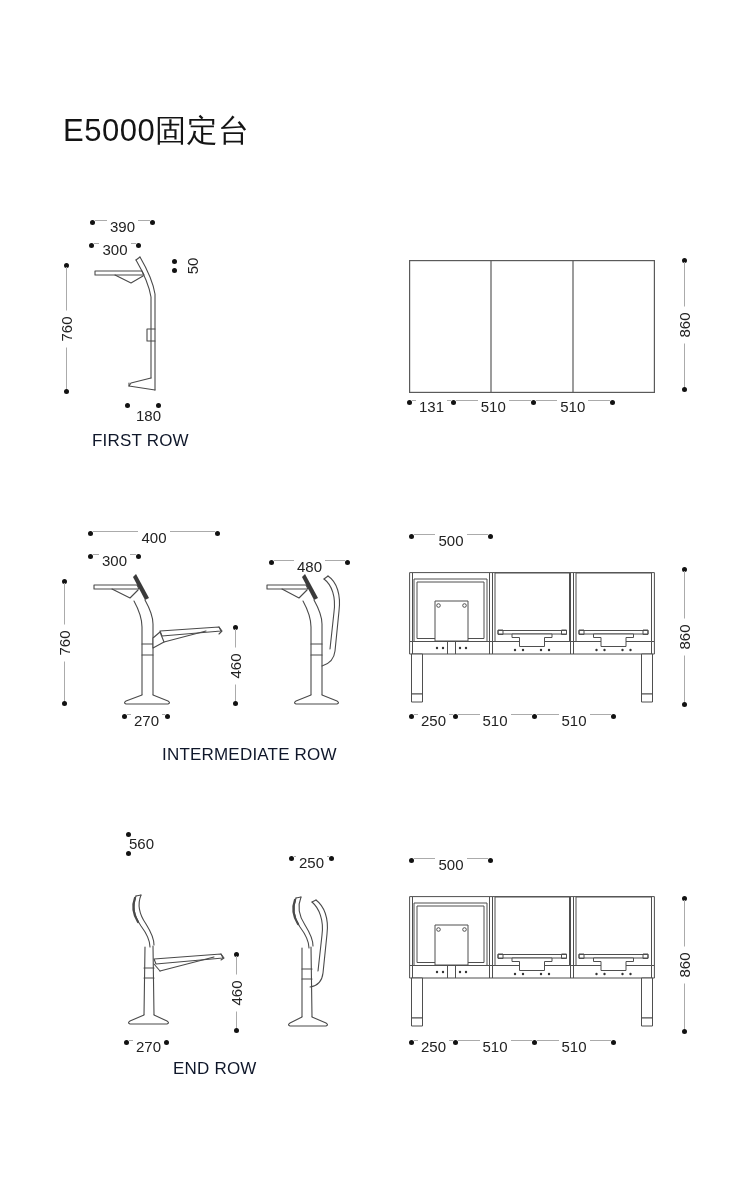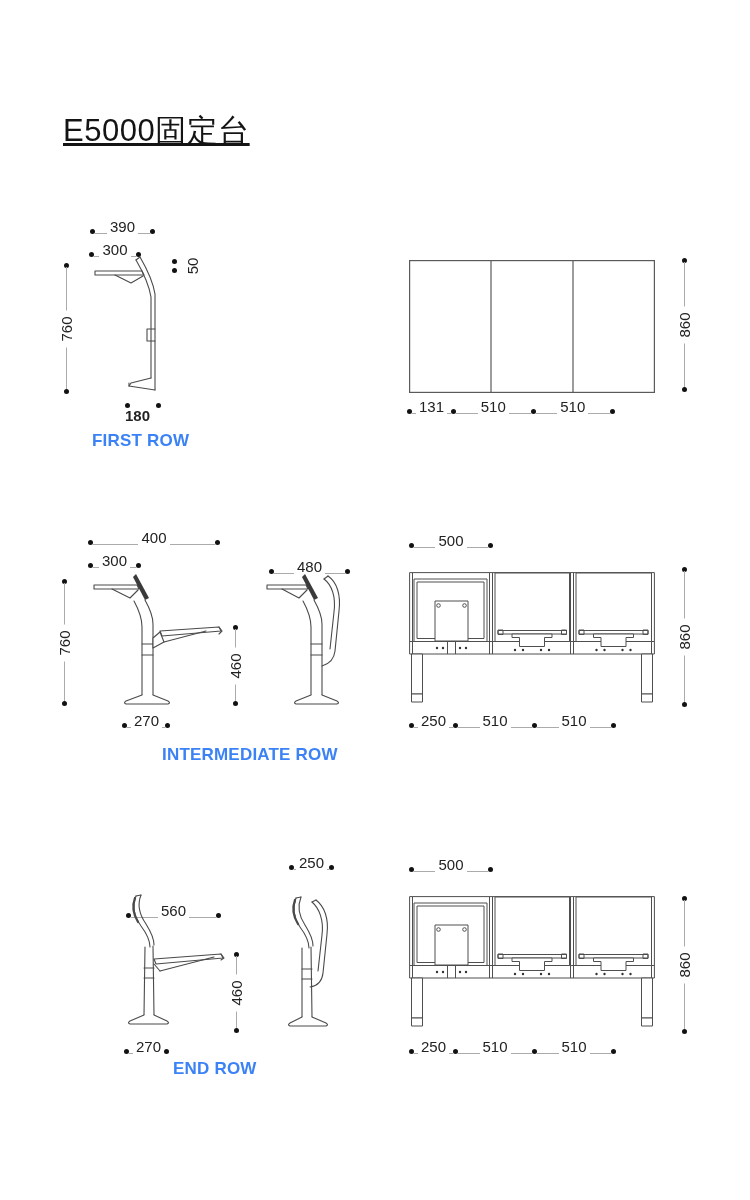--- a/index.html
+++ b/index.html
@@ -1,34 +1,34 @@
 <!DOCTYPE html>
 <html><head>
 <meta charset="utf-8">
 <style>
   html,body{margin:0;padding:0;background:#fff;}
   .page{position:relative;width:750px;height:1200px;background:#fff;overflow:hidden;
         font-family:"Liberation Sans","DejaVu Sans",sans-serif;color:#222;}
   .abs{position:absolute;}
   .page-title{position:absolute;left:63px;top:110px;font-size:31px;font-weight:400;
-              color:#141414;letter-spacing:0.5px;white-space:nowrap;text-decoration:underline;}
-  .row-label{position:absolute;font-size:17px;font-weight:700;color:#3b82f6;
+              color:#141414;letter-spacing:0.5px;white-space:nowrap;}
+  .row-label{position:absolute;font-size:17px;font-weight:400;color:#0f172a;
              letter-spacing:0.2px;white-space:nowrap;}
   
-  .dim-h{position:absolute;display:flex;align-items:flex-end;height:14px;}
+  .dim-h{position:absolute;display:flex;align-items:flex-start;height:14px;}
   .dot{width:5px;height:5px;border-radius:50%;background:#121212;flex:0 0 5px;}
   .seg{height:1px;background:#ababab;}
   .seg.grow{flex:1 1 auto;}
   .seg.tiny{flex:0 0 4px;}
   .seg.none{flex:1 1 auto;background:transparent;}
   .dim-label{font-size:15px;line-height:14px;color:#222;padding:0 3px;white-space:nowrap;}
   
   .dim-tb{position:absolute;}
   .dim-tb .dots-row{display:flex;align-items:center;height:6px;}
-  .dim-tb .dim-label{display:block;text-align:left;padding:1px 0 0 0;font-weight:bold;}
+  .dim-tb .dim-label{display:block;text-align:right;padding:1px 0 0 0;}
   
   .dim-v{position:absolute;width:11px;}
   .dim-v .dot{position:absolute;left:3px;}
   .dim-v .dot.t{top:0;}
   .dim-v .dot.b{bottom:0;}
   .dim-v .vline{position:absolute;left:5px;top:4px;bottom:4px;width:1px;background:#ababab;}
   .dim-v .dim-label{position:absolute;left:50%;top:50%;
         transform:translate(-50%,-50%) rotate(-90deg);background:#fff;padding:0 6px;}
   
   .vpair{position:absolute;width:5px;}
@@ -271,21 +271,21 @@
     <span class="seg grow"></span>
     <span class="dim-label">510</span>
     <span class="seg grow"></span>
       <span class="dot"></span>
     <span class="seg grow"></span>
     <span class="dim-label">510</span>
     <span class="seg grow"></span>
       <span class="dot"></span>
   </div>
 
-  <div class="dim-h" style="left:126px;top:904px;width:95px;">
+  <div class="dim-h" style="left:126px;top:832px;width:95px;flex-direction:column;">
     <span class="dot"></span>
       <span class="seg grow"></span>
     <span class="dim-label">560</span>
     <span class="seg grow"></span>
       <span class="dot"></span>
   </div>
   <div class="dim-h" style="left:289px;top:856px;width:45px;">
     <span class="dot"></span>
       <span class="seg grow"></span>
     <span class="dim-label">250</span>

